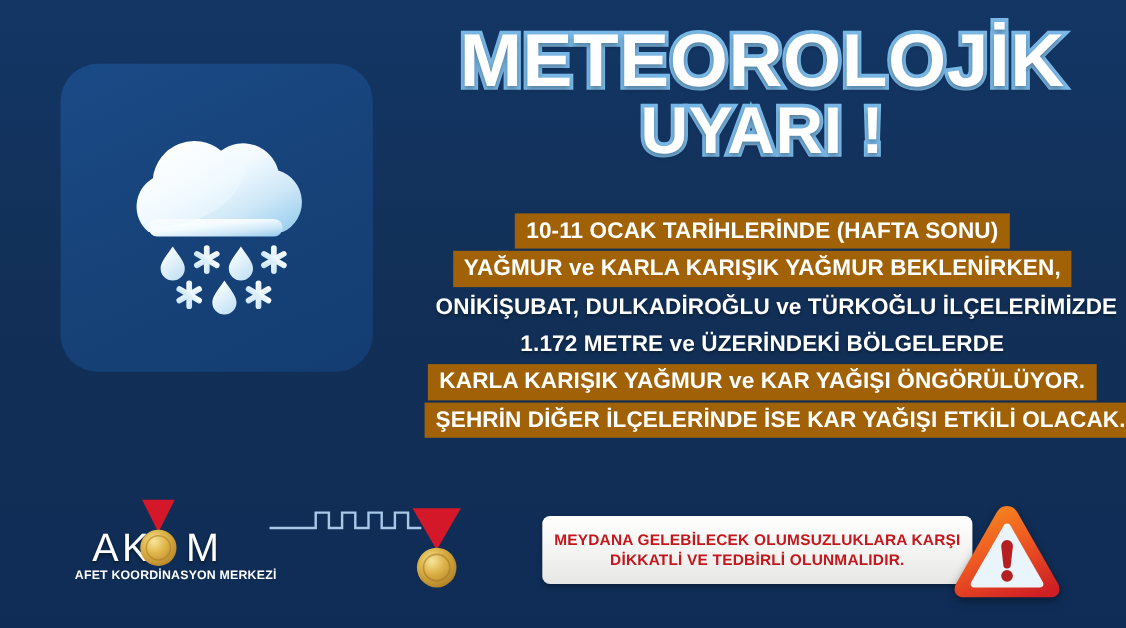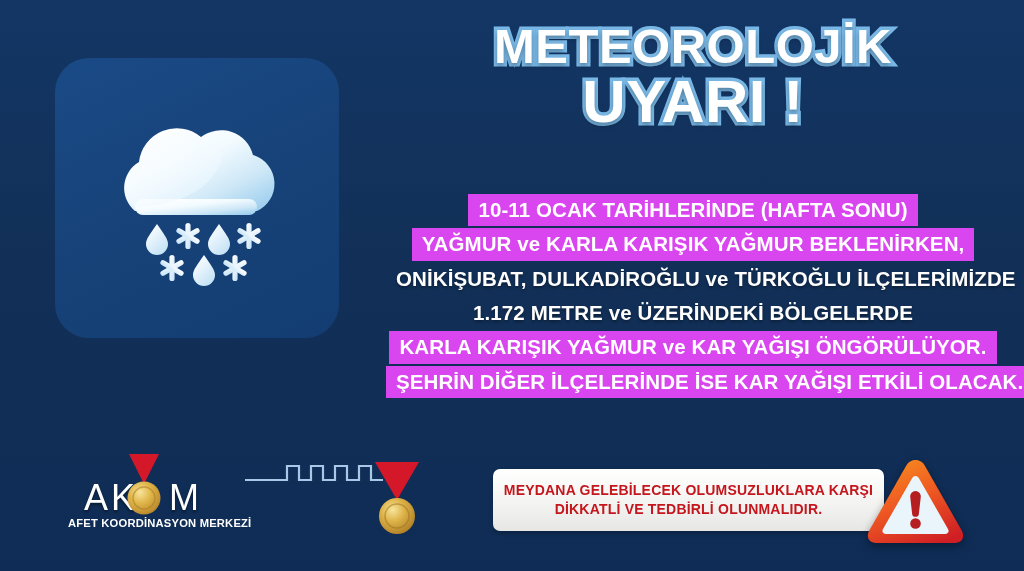--- a/index.html
+++ b/index.html
@@ -40,21 +40,21 @@
   
   #title-block {
     position: absolute;
     left: 386px;
     top: 24px;
     width: 614px;
     text-align: center;
   }
   .title-line {
     font-weight: 900;
-    font-size: 49px;
+    font-size: 68px;
     line-height: 0.93;
     letter-spacing: 0.5px;
     color: #ffffff;
     -webkit-text-stroke: 7px #79b8e6;
     paint-order: stroke fill;
     text-shadow: 0 3px 5px rgba(0,0,0,0.30);
   }
   #title-line-2 { font-size: 60px; margin-top: 4px; }
 
   
@@ -69,21 +69,21 @@
   .msg-line {
     display: inline-block;
     font-weight: 900;
     font-size: 20.5px;
     letter-spacing: 0.1px;
     color: #ffffff;
     padding: 5px 10px 6px 10px;
     line-height: 1.04;
     white-space: nowrap;
   }
-  .msg-line.hl { background: #d946ef; }
+  .msg-line.hl { background: #a16207; }
   .msg-line.plain { text-shadow: 0 2px 3px rgba(0,0,0,0.35); }
 
   
   #caution-box {
     position: absolute;
     left: 493px;
     top: 469px;
     width: 391px;
     height: 62px;
     background: linear-gradient(180deg,#ffffff 0%, #f2f2f0 60%, #e6e6e4 100%);

